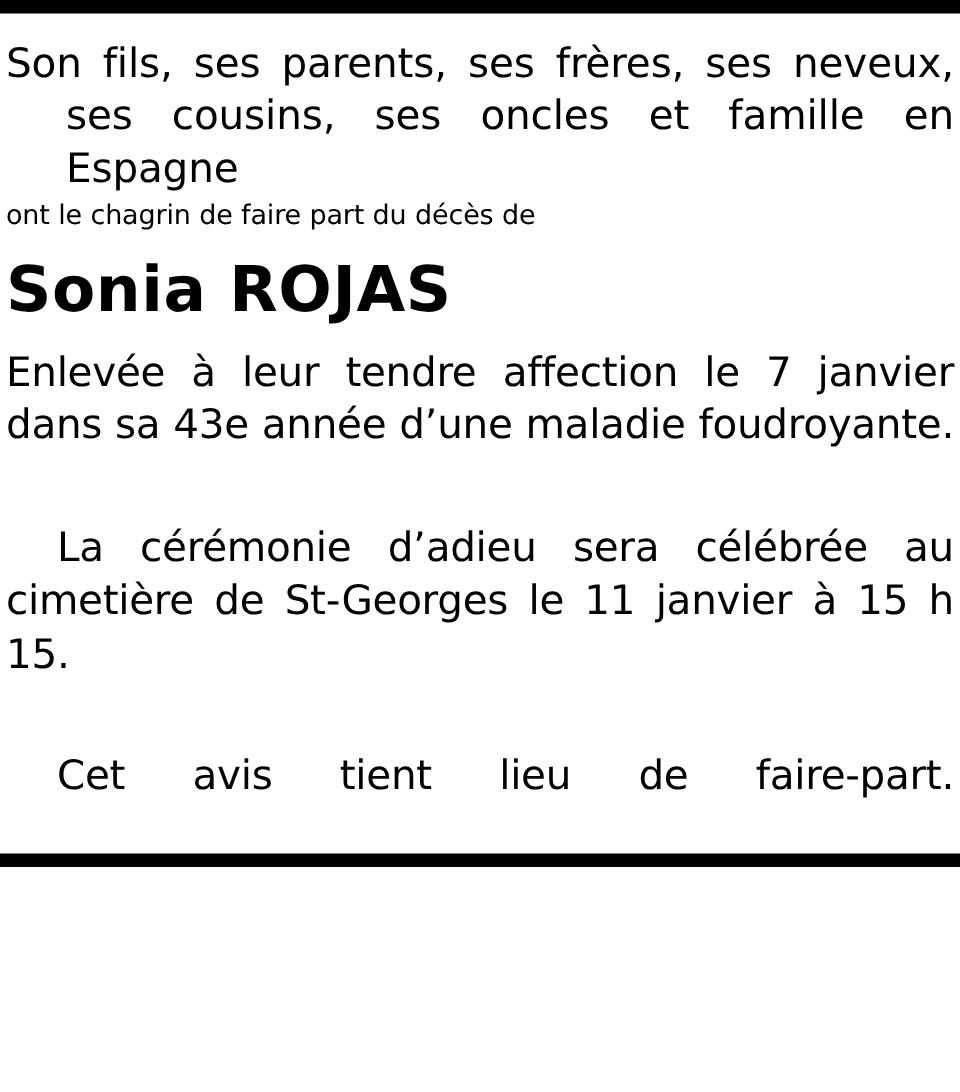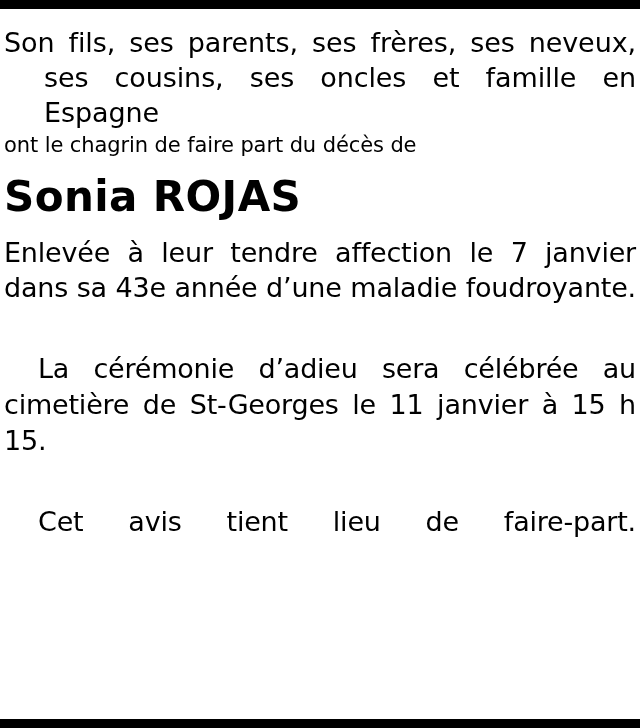--- a/index.html
+++ b/index.html
@@ -10,21 +10,21 @@
     width: 640px;
     height: 728px;
     background: #ffffff;
     font-family: "DejaVu Sans", sans-serif;
     color: #000000;
     overflow: hidden;
   }
   .notice {
     position: relative;
     width: 640px;
-    height: 728px;
+    height: 578px;
     box-sizing: border-box;
   }
   .rule-top {
     position: absolute;
     top: 0;
     left: 0;
     width: 640px;
     height: 9px;
     background: #000000;
   }
@@ -52,21 +52,21 @@
   .family {
     font-size: 27px;
     line-height: 1.30;
     text-align: justify;
     text-justify: inter-word;
     padding-left: 40px;
     text-indent: -40px;
     letter-spacing: -0.1px;
   }
   .announce {
-    font-size: 21px;
+    font-size: 18px;
     line-height: 1.30;
     margin-top: 2px;
     text-align: left;
     letter-spacing: -0.1px;
   }
   .deceased-name {
     font-size: 42px;
     font-weight: bold;
     margin-top: 12px;
     margin-bottom: 14px;

